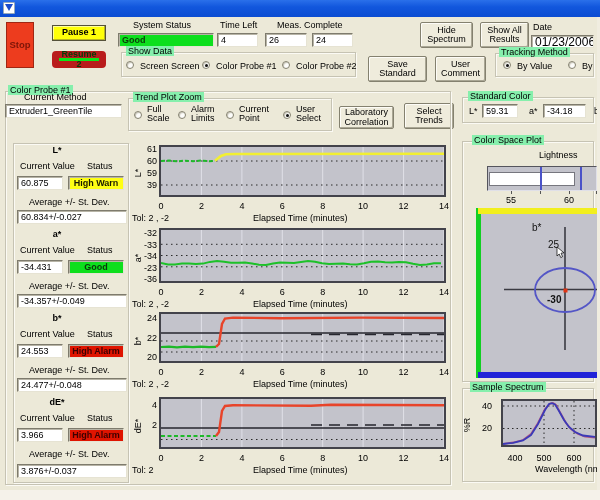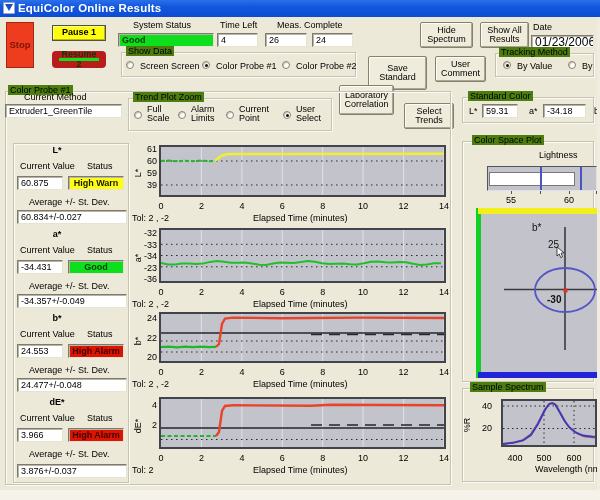--- a/index.html
+++ b/index.html
@@ -5,33 +5,32 @@
 body{background:#f3f0e8;font-family:"Liberation Sans",sans-serif;position:relative;-webkit-font-smoothing:antialiased}
 .win{position:absolute;left:0;top:0;width:600px;height:490px;background:#ece9d8}
 .titlebar{position:absolute;left:0;top:0;width:600px;height:17px;background:linear-gradient(180deg,#2a70ea 0%,#1257dd 40%,#0b4cd2 100%)}
 .title{position:absolute;left:18px;top:2px;color:#fff;font-size:11.5px;font-weight:bold;letter-spacing:0.2px}
 .ticon{position:absolute;left:3px;top:2px;width:12px;height:12px;background:#fff;border:1px solid #9ab;border-radius:1px}
 .ticon:after{content:'';position:absolute;left:1px;top:1px;border-left:4px solid transparent;border-right:4px solid transparent;border-top:7px solid #1a4ccc}
 .lbl{position:absolute;font-size:9px;color:#000;white-space:nowrap}
 .tb{position:absolute;background:#fff;border:1px solid;border-color:#7e7b6d #e6e3d3 #e6e3d3 #7e7b6d;box-shadow:inset 1px 1px 0 #b7b4a6;font-size:9px;color:#000;padding:0 0 0 3px;white-space:nowrap;overflow:hidden;line-height:12px}
 .btn{position:absolute;background:#efecdc;border:1px solid #84816f;border-radius:2px;box-shadow:inset -1px -1px 0 #aaa795,inset 1px 1px 0 #fdfcf7;font-size:9px;color:#000;display:flex;align-items:center;justify-content:center;text-align:center;line-height:9.5px}
 .grp{position:absolute;border:1px solid #c6c3b3;box-shadow:inset 1px 1px 0 #fbfaf4,1px 1px 0 #fbfaf4}
-.glab{position:absolute;font-size:9px;color:#000;background:#4d7c0f;padding:0 2px;white-space:nowrap}
+.glab{position:absolute;font-size:9px;color:#000;background:#86efac;padding:0 2px;white-space:nowrap}
 .radio{position:absolute;width:8px;height:8px;border-radius:50%;background:#fdfdfb;border:1px solid #85826f;box-shadow:inset 1px 1px 1px #c9c6b8}
 .radio.sel:after{content:'';position:absolute;left:1.5px;top:1.5px;width:3px;height:3px;border-radius:50%;background:#111}
 .plot{position:absolute;background:#c3c3cb;border:2px solid #43434b}
 .ylab{position:absolute;width:22px;text-align:right;font-size:9px;color:#000}
 .xlab{position:absolute;width:20px;text-align:center;font-size:9px;color:#000}
 .rot{position:absolute;font-size:9px;color:#000;transform:rotate(-90deg);transform-origin:center}
 svg{position:absolute;left:0;top:0}
 </style></head><body>
 <div class="win"></div>
 <div class="titlebar">
     <div class="ticon"></div>
-    <div class="title">EquiColor Online Results</div>
   </div>
 
 <div class="btn" style="left:6px;top:22px;width:28px;height:46px;background:#ed3c1e;border:1px solid #a02612;border-radius:0;box-shadow:none;color:#7e1508;font-weight:bold;font-size:9.5px">Stop</div>
 <div class="btn" style="left:52px;top:25px;width:54px;height:16px;background:#ffff0a;border:1px solid #55523a;border-radius:0;box-shadow:inset -1px -1px 0 #b8b520,inset 1px 1px 0 #ffff9a;font-weight:bold">Pause 1</div>
 <div class="btn" style="left:52px;top:51px;width:54px;height:17px;background:#0ce319;border:7px solid #b91c1c;border-radius:4px;box-shadow:none;font-weight:bold;color:#063b06">Resume 2</div>
 
 <div class="lbl" style="left:133px;top:20px">System Status</div>
 <div class="tb" style="left:118px;top:33px;width:96px;height:14px;background:#0ddf1d;font-weight:bold;color:#0a3a0a">Good</div>
 <div class="lbl" style="left:220px;top:20px">Time Left</div>
 <div class="tb" style="left:217px;top:33px;width:41px;height:14px">4</div>
@@ -51,32 +50,32 @@
 <div class="btn" style="left:420px;top:22px;width:53px;height:26px">Hide<br>Spectrum</div>
 <div class="btn" style="left:480px;top:22px;width:49px;height:26px">Show All<br>Results</div>
 <div class="lbl" style="left:533px;top:22px">Date</div>
 <div class="tb" style="left:531px;top:35px;width:63px;height:13px;font-size:12px">01/23/2006</div>
 <div class="grp" style="left:495px;top:53px;width:99px;height:24px"></div>
 <div class="glab" style="left:499px;top:47px">Tracking Method</div>
 <div class="radio sel" style="left:503px;top:61px"></div>
 <div class="lbl" style="left:517px;top:61px">By Value</div>
 <div class="radio" style="left:568px;top:61px"></div>
 <div class="lbl" style="left:582px;top:61px">By </div>
-<div class="btn" style="left:368px;top:56px;width:59px;height:34px">Save<br>Standard</div>
+<div class="btn" style="left:368px;top:56px;width:59px;height:26px">Save<br>Standard</div>
 <div class="btn" style="left:435px;top:56px;width:51px;height:26px">User<br>Comment</div>
 
 <div class="grp" style="left:462px;top:97px;width:132px;height:26px"></div>
 <div class="glab" style="left:468px;top:91px">Standard Color</div>
 <div class="lbl" style="left:469px;top:106px">L*</div>
 <div class="tb" style="left:482px;top:104px;width:36px;height:14px">59.31</div>
 <div class="lbl" style="left:529px;top:106px">a*</div>
 <div class="tb" style="left:543px;top:104px;width:43px;height:14px">-34.18</div>
 <div class="lbl" style="left:594px;top:106px">b*</div>
 
-<div class="btn" style="left:339px;top:85px;width:55px;height:30px">Laboratory<br>Correlation</div>
+<div class="btn" style="left:339px;top:106px;width:55px;height:23px">Laboratory<br>Correlation</div>
 <div class="btn" style="left:404px;top:103px;width:50px;height:26px">Select<br>Trends</div>
 
 <div class="grp" style="left:5px;top:91px;width:446px;height:394px"></div>
 <div class="glab" style="left:8px;top:85px">Color Probe #1</div>
 <div class="lbl" style="left:24px;top:92px">Current Method</div>
 <div class="tb" style="left:5px;top:104px;width:117px;height:14px">Extruder1_GreenTile</div>
 
 <div class="grp" style="left:128px;top:98px;width:204px;height:33px"></div>
 <div class="glab" style="left:133px;top:92px">Trend Plot Zoom</div>
 <div class="radio" style="left:134px;top:111px"></div>

